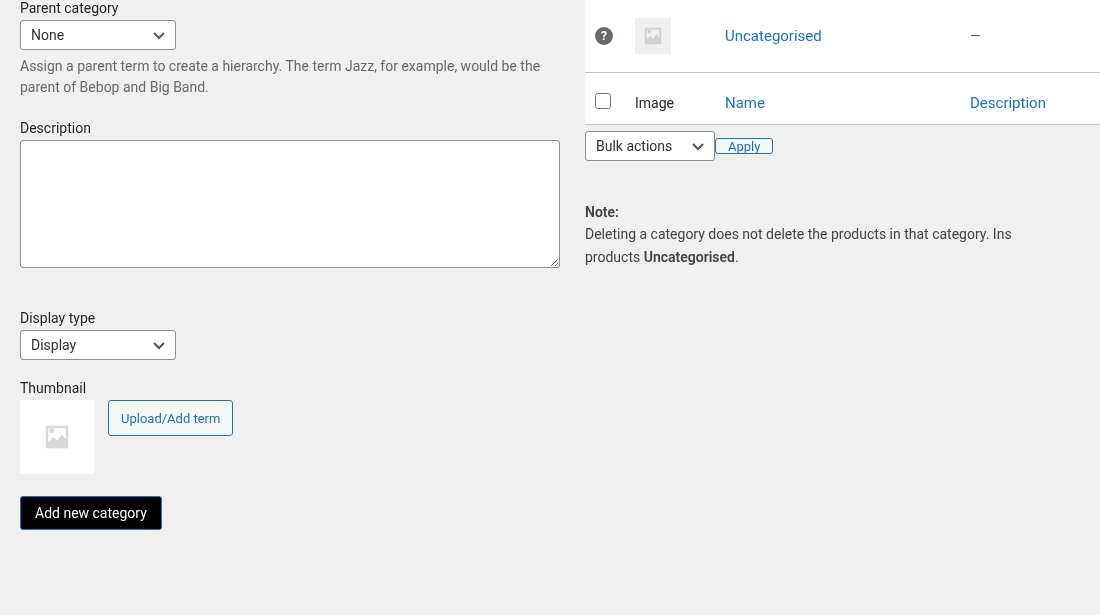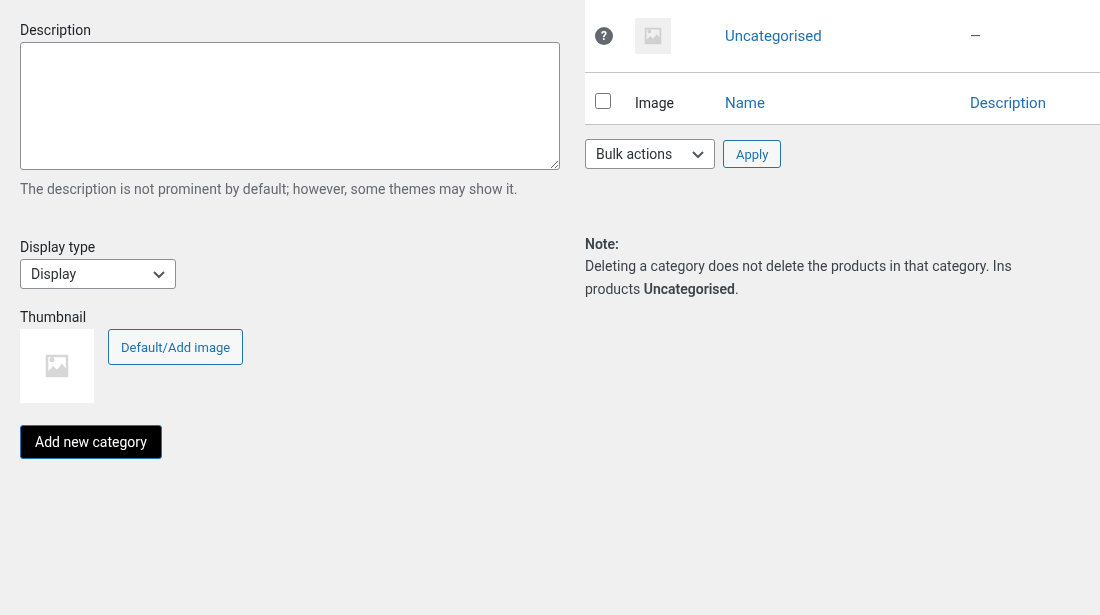--- a/index.html
+++ b/index.html
@@ -79,21 +79,21 @@
       align-items: center;
       justify-content: center;
     }
     .img-placeholder-icon {
       width: 30px; height: 30px;
       fill: #d7d7d7;
     }
     .btn {
       display: inline-flex;
       align-items: center;
-      height: 28px;
+      height: 16px;
       padding: 0 12px;
       font-size: 13px;
       border-radius: 3px;
       cursor: pointer;
       font-family: inherit;
     }
     .btn-secondary {
       background: #f6f7f7;
       border: 1px solid #2271b1;
       color: #2271b1;
@@ -158,27 +158,26 @@
       font-weight: bold;
     }
     input[type="checkbox"].cb {
       width: 16px;
       height: 16px;
       border: 1px solid #8c8f94;
       border-radius: 3px;
       cursor: pointer;
     }
     .bulk-row {
-      margin-top: 14px;
+      margin-top: 6px;
       display: flex;
-      gap: 8px;
       align-items: center;
     }
     .note-block {
-      margin-top: 64px;
+      margin-top: 40px;
       font-size: 14px;
       color: #3c434a;
       line-height: 1.6;
       padding-right: 0;
     }
     .note-block .note-title {
       font-weight: 600;
       display: block;
     }
     .note-block strong { font-weight: 600; }
@@ -193,46 +192,55 @@
     .sel-parent { width: 156px; }
     .sel-display { width: 156px; }
     .sel-bulk { width: 130px; }
     .chev { width: 16px; height: 16px; stroke: #50575e; stroke-width: 2; fill: none; }
   </style>
 </head>
 <body>
 
 <div class="left-col">
 
+  <div class="form-field">
+    <label class="form-label">Parent category</label>
+    <div class="select-wrap sel-parent">
+      <span class="sel-text">None</span>
+      <svg class="chev" viewBox="0 0 16 16">
+          <polyline points="3,6 8,11 13,6"></polyline>
+        </svg>
+    </div>
+    <p class="help-text">Assign a parent term to create a hierarchy. The term Jazz, for example, would be the parent of Bebop and Big Band.</p>
+  </div>
 
   <div class="form-field" style="margin-top: 22px;">
     <label class="form-label">Description</label>
     <textarea class="desc" style=""></textarea>
-    <p class="help-text">The description is not prominent by default; however, some themes may show it.</p>
   </div>
 
   <div class="form-field" style="margin-top: 39px;">
     <label class="form-label">Display type</label>
     <div class="select-wrap sel-display">
       <span class="sel-text">Display</span>
       <svg class="chev" viewBox="0 0 16 16">
           <polyline points="3,6 8,11 13,6"></polyline>
         </svg>
     </div>
   </div>
 
   <div class="form-field" style="margin-top: 20px;">
     <label class="form-label">Thumbnail</label>
     <div class="thumb-row">
       <div class="thumb-placeholder">
         <svg class="img-placeholder-icon" viewBox="0 0 24 24">
             <path d="M3 3h18v18H3V3zm2 2v11l4-4 3 3 4-5 3 4V5H5zm3 4a2 2 0 100-4 2 2 0 000 4z"></path>
           </svg>
       </div>
-      <button class="btn btn-secondary btn-upload">Default/Add image</button>
+      <button class="btn btn-secondary btn-upload">Upload/Add term</button>
     </div>
   </div>
 
   <div style="margin-top: 22px;">
     <button class="btn btn-primary">Add new category</button>
   </div>
 
 </div>
 
 <div class="right-col">

